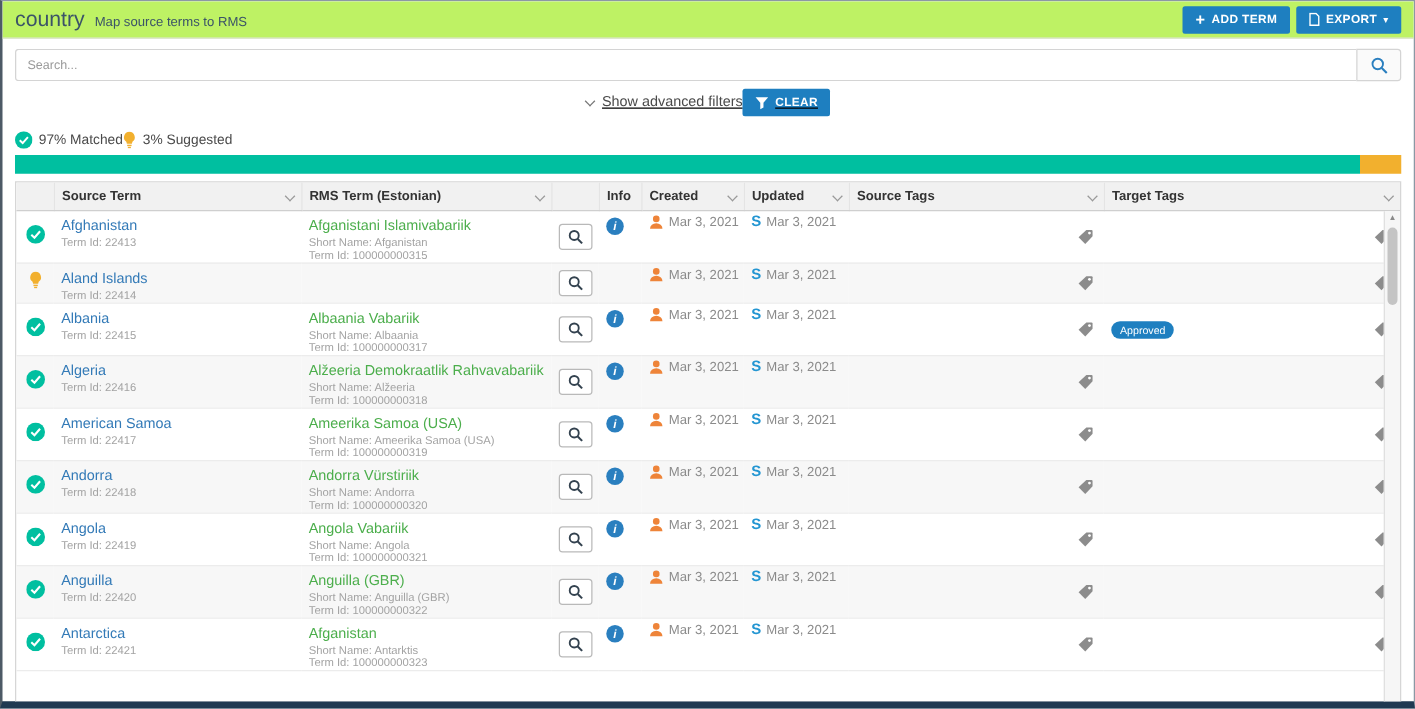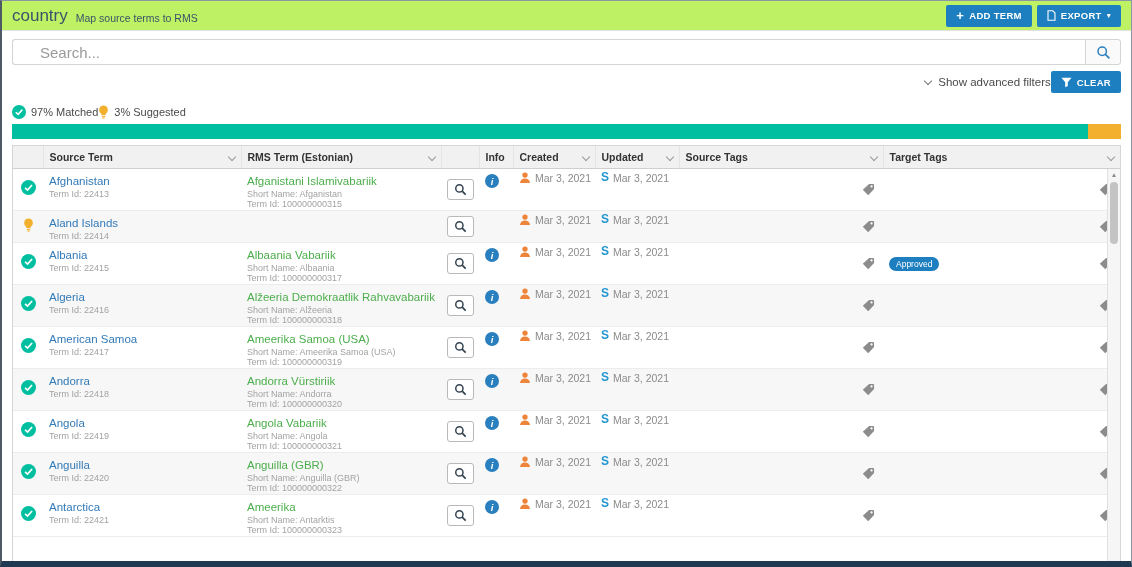--- a/index.html
+++ b/index.html
@@ -12,25 +12,25 @@
   .topbar { height:30px; background:#bef264; border-bottom:1px solid #e2e2e2; display:flex; align-items:center; padding:0 10px; }
   .title { font-size:17px; color:#3b5368; }
   .subtitle { font-size:10.5px; color:#3b5368; margin-left:8px; padding-top:4px; }
   .topbar-actions { margin-left:auto; display:flex; gap:5px; }
   .btn { background:var(--primary,#1e7fc0); color:#fff; border:none; border-radius:2px; font-size:9.5px; font-weight:bold;
          padding:0 10px; height:22px; display:inline-flex; align-items:center; gap:5px; cursor:pointer; font-family:inherit; letter-spacing:.3px; }
   .btn .plus { font-size:13px; font-weight:bold; line-height:1; }
   .btn .caret { font-size:8px; }
   
   .search-wrap { margin:8px 10px 0; display:flex; height:26px; }
-  .search-input { flex:1; border:1px solid #d4d4d4; border-right:none; border-radius:3px 0 0 3px; padding:0 27px; font-size:15px; color:#333; outline:none; font-family:inherit; }
+  .search-input { flex:1; border:1px solid #d4d4d4; border-right:none; border-radius:3px 0 0 3px; padding:0 9px; font-size:10px; color:#333; outline:none; font-family:inherit; }
   .search-input::placeholder { color:#9a9a9a; }
   .search-btn { width:36px; border:1px solid #d4d4d4; border-radius:0 3px 3px 0; background:#fafafa; display:flex; align-items:center; justify-content:center; cursor:pointer; }
   
-  .filters-row { margin:5px 10px 0; display:flex; align-items:center; justify-content:flex-end; height:24px; }
+  .filters-row { margin:5px 10px 0; display:flex; align-items:center; justify-content:center; height:24px;text-decoration:underline; }
   .adv-toggle { font-size:11.5px; color:#4a4a4a; display:flex; align-items:center; gap:7px; cursor:pointer; }
   .chev { width:6px; height:6px; border-right:1.4px solid #777; border-bottom:1.4px solid #777; transform:rotate(45deg); display:inline-block; margin-top:-3px; }
   .th-chev { float:right; margin-top:3px; border-color:#999; cursor:pointer; }
   
   .legend-row { margin:10px 10px 0; display:flex; align-items:center; height:15px; }
   .legend-item { display:flex; align-items:center; gap:5px; font-size:11px; color:#4a4a4a; }
   
   .progress { margin:5px 10px 0; height:15px; display:flex; }
   .seg-matched { background:var(--matched,#00bfa0); }
   .seg-suggested { background:var(--suggested,#f2b02e); }
@@ -766,21 +766,21 @@
                     <path d="M4.3 8.3 L7 10.8 L11.8 5.3" stroke="#fff" stroke-width="1.8" fill="none"></path>
                   </svg>
                 </span>
                 
               </td>
               <td>
                 <a class="src-link">Antarctica</a>
                 <div class="sub">Term Id: 22421</div>
               </td>
               <td>
-                <a class="rms-link">Ameerika</a>
+                <a class="rms-link">Afganistan</a>
                 <div class="sub">Short Name: Antarktis</div>
                 <div class="sub">Term Id: 100000000323</div>
               </td>
               <td class="c-mag">
                 <button class="mag-btn">
                   <span style="display:inline-flex">
                     <svg width="13" height="13" viewBox="0 0 14 14">
                       <circle cx="5.8" cy="5.8" r="3.9" fill="none" stroke="#33424f" stroke-width="1.6"></circle>
                       <line x1="8.8" y1="8.8" x2="12.6" y2="12.6" stroke="#33424f" stroke-width="1.8"></line>
                     </svg>

